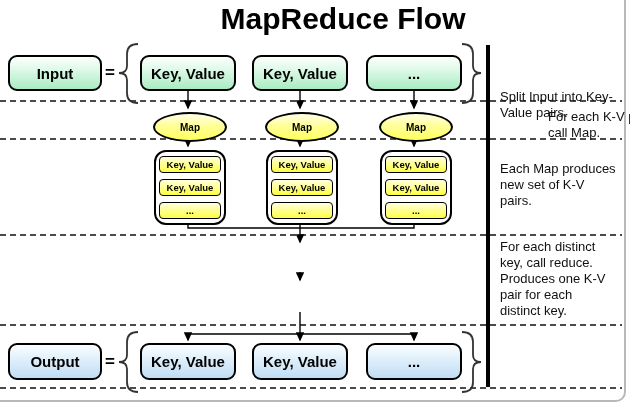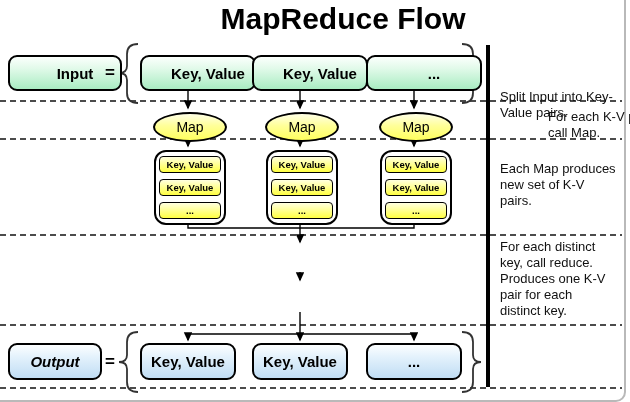--- a/index.html
+++ b/index.html
@@ -12,37 +12,37 @@
     border:2px solid #b9b9b9;border-radius:10px;pointer-events:none;
   }
   .title{
     position:absolute;left:0;top:2px;width:614px;text-align:center;
     font-size:30px;font-weight:bold;color:#000;letter-spacing:0px;margin-left:36px;
   }
   .gbox{
     position:absolute;height:32px;border:2px solid #000;border-radius:9px;
     background:linear-gradient(to bottom,#fbfffc 0%,#e2faea 35%,#a9ecc2 100%);
     display:flex;align-items:center;justify-content:center;
-    font-size:15px;font-weight:bold;color:#000;padding-left:20px;
+    font-size:15px;font-weight:bold;color:#000;
   }
   .bbox{
     position:absolute;height:33px;border:2px solid #000;border-radius:9px;
     background:linear-gradient(to bottom,#fcfeff 0%,#e4f2fc 35%,#c0ddf4 100%);
     display:flex;align-items:center;justify-content:center;
     font-size:15px;font-weight:bold;color:#000;
   }
   .equals{
     position:absolute;width:18px;text-align:center;
     font-size:17px;font-weight:bold;color:#000;
   }
   .map-ellipse{
     position:absolute;width:70px;height:26px;border:2px solid #000;border-radius:50%;
     background:linear-gradient(to bottom,#ffffe6 0%,#ffff99 45%,#ffff5e 100%);
     display:flex;align-items:center;justify-content:center;
-    font-size:14px;font-weight:normal;color:#000;
+    font-size:10px;font-weight:bold;color:#000;
   }
   .sort-ellipse{
     position:absolute;border:2px solid #000;border-radius:50%;
     background:linear-gradient(135deg,#fdf6e8 0%,#fbdba8 45%,#f1a94f 100%);
     display:flex;align-items:center;justify-content:center;
     font-size:15px;font-weight:bold;color:#000;
   }
   .kv-container{
     position:absolute;width:62px;height:63px;border:2.5px solid #000;border-radius:12px;
     background:#fff;display:flex;flex-direction:column;justify-content:space-between;
@@ -131,21 +131,21 @@
     <div class="mini-box">Key, Value</div>
     <div class="mini-box">...</div>
   </div>
   <div class="kv-container" style="left:380px;top:150px;">
     <div class="mini-box">Key, Value</div>
     <div class="mini-box">Key, Value</div>
     <div class="mini-box">...</div>
   </div>
 
 
-  <div class="bbox" style="left:8px;top:343px;width:90px;font-style:italic;">Output</div>
+  <div class="bbox" style="left:8px;top:343px;width:90px;">Output</div>
   <div class="equals" style="left:101px;top:352px;">=</div>
   <div class="bbox" style="left:140px;top:343px;width:92px;">Key, Value</div>
   <div class="bbox" style="left:252px;top:343px;width:92px;">Key, Value</div>
   <div class="bbox" style="left:366px;top:343px;width:92px;">...</div>
 
   <div class="annotation" style="top:57px;margin-top:32px;">Split Input into Key-Value pairs.</div>
   <div class="annotation" style="top:109px;margin-left:48px;">For each K-V pair call Map.</div>
   <div class="annotation" style="top:161px;">Each Map produces new set of K-V pairs.</div>
   <div class="annotation" style="top:239px;">For each distinct key, call reduce. Produces one K-V pair for each distinct key.</div>
 

